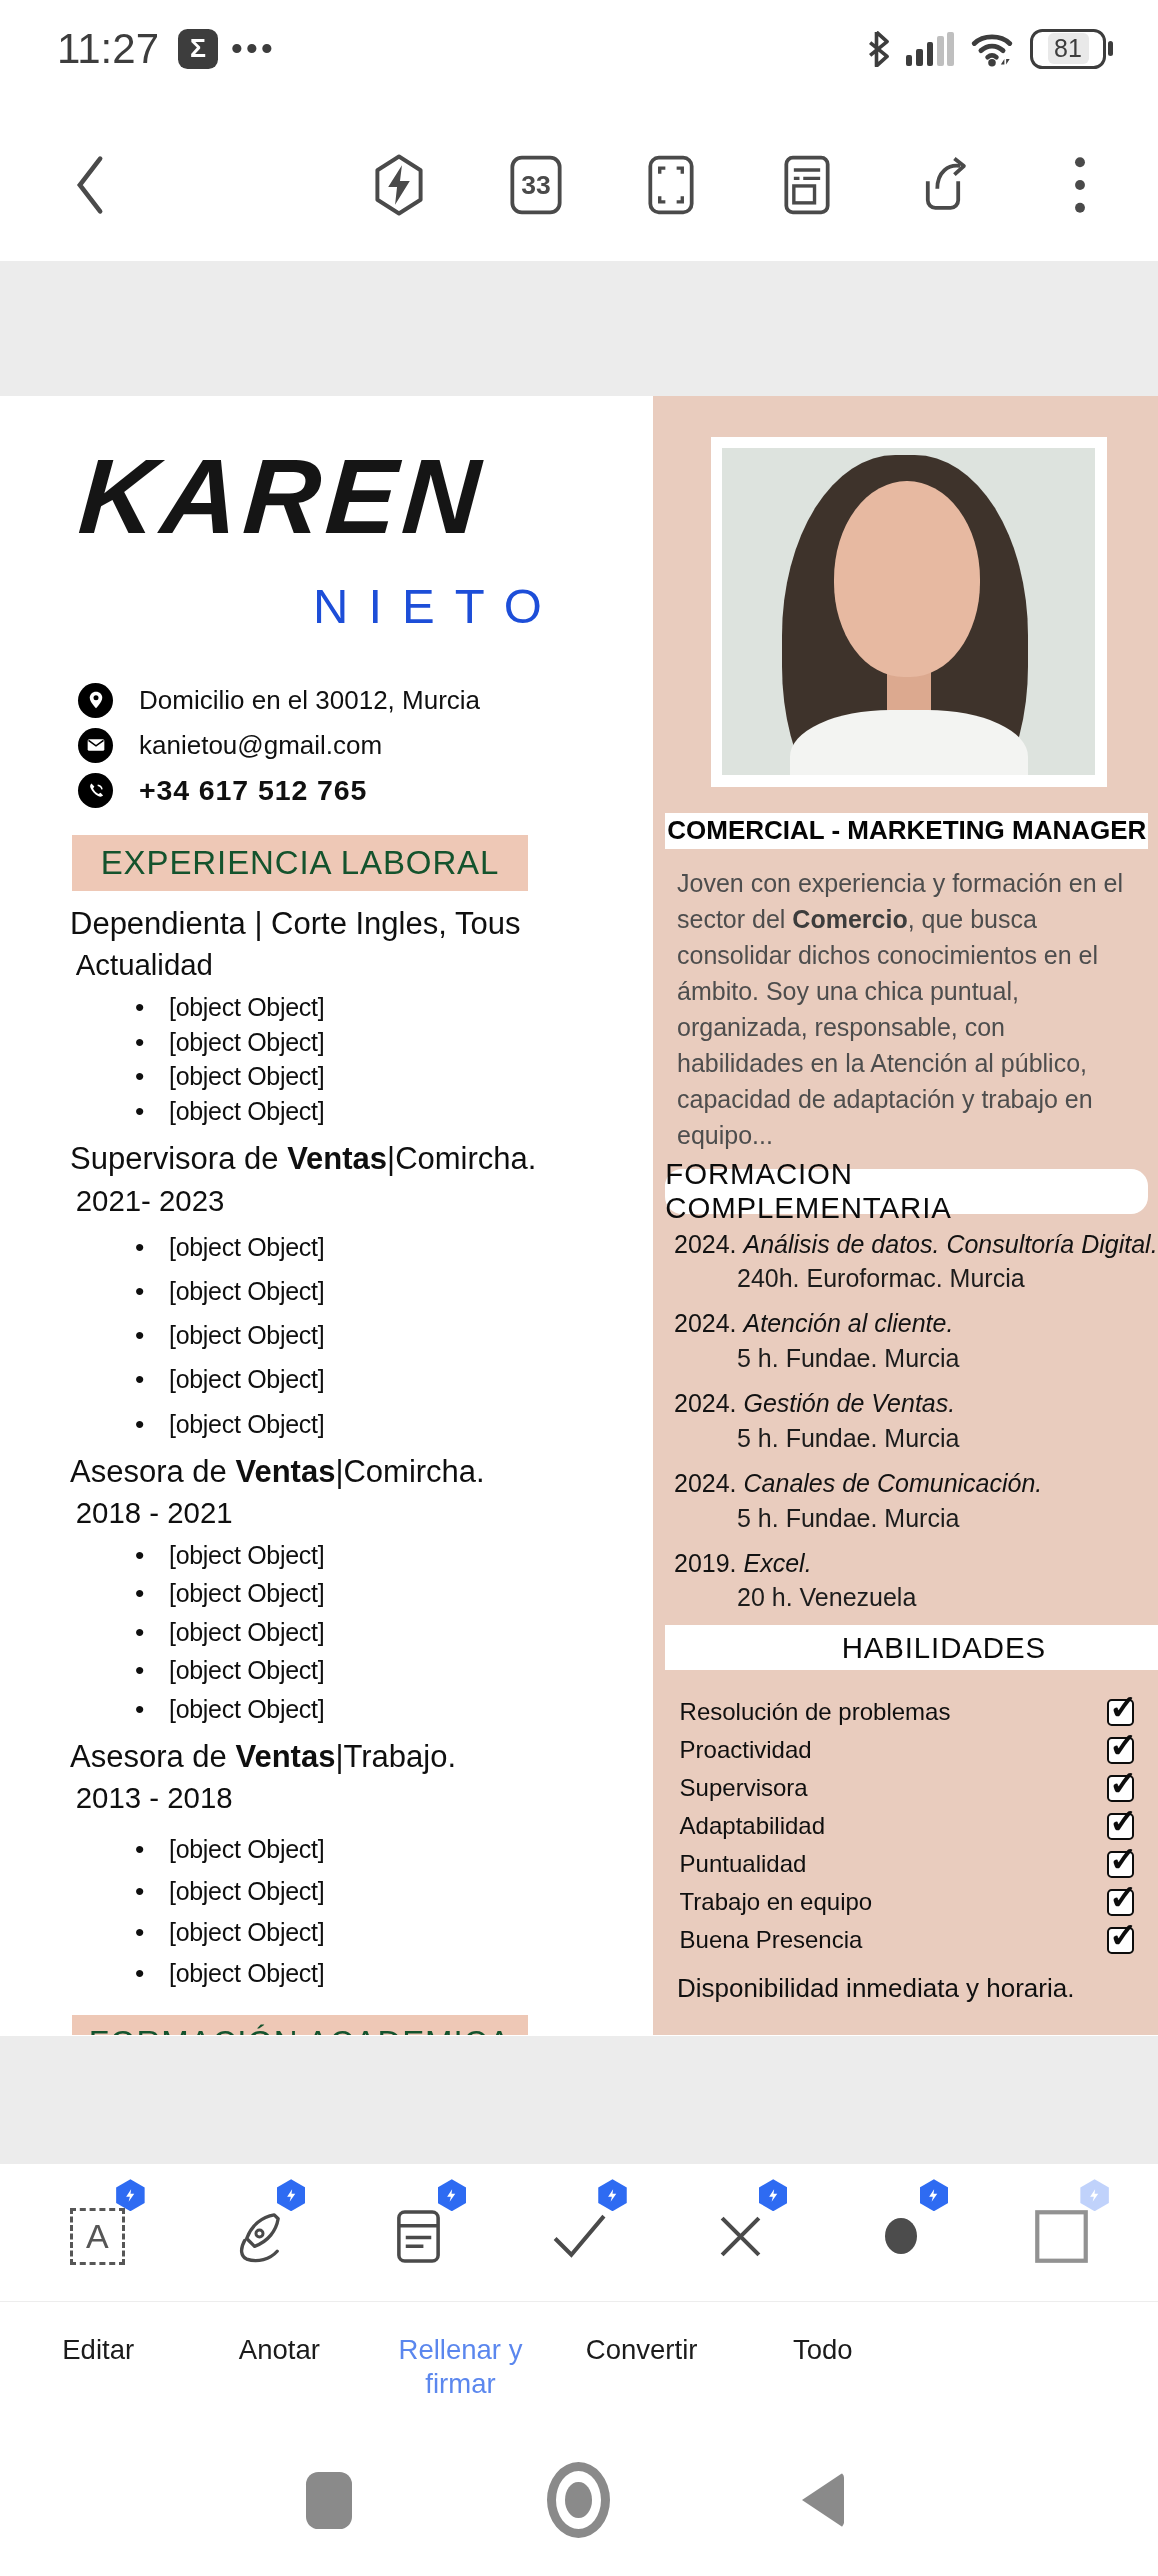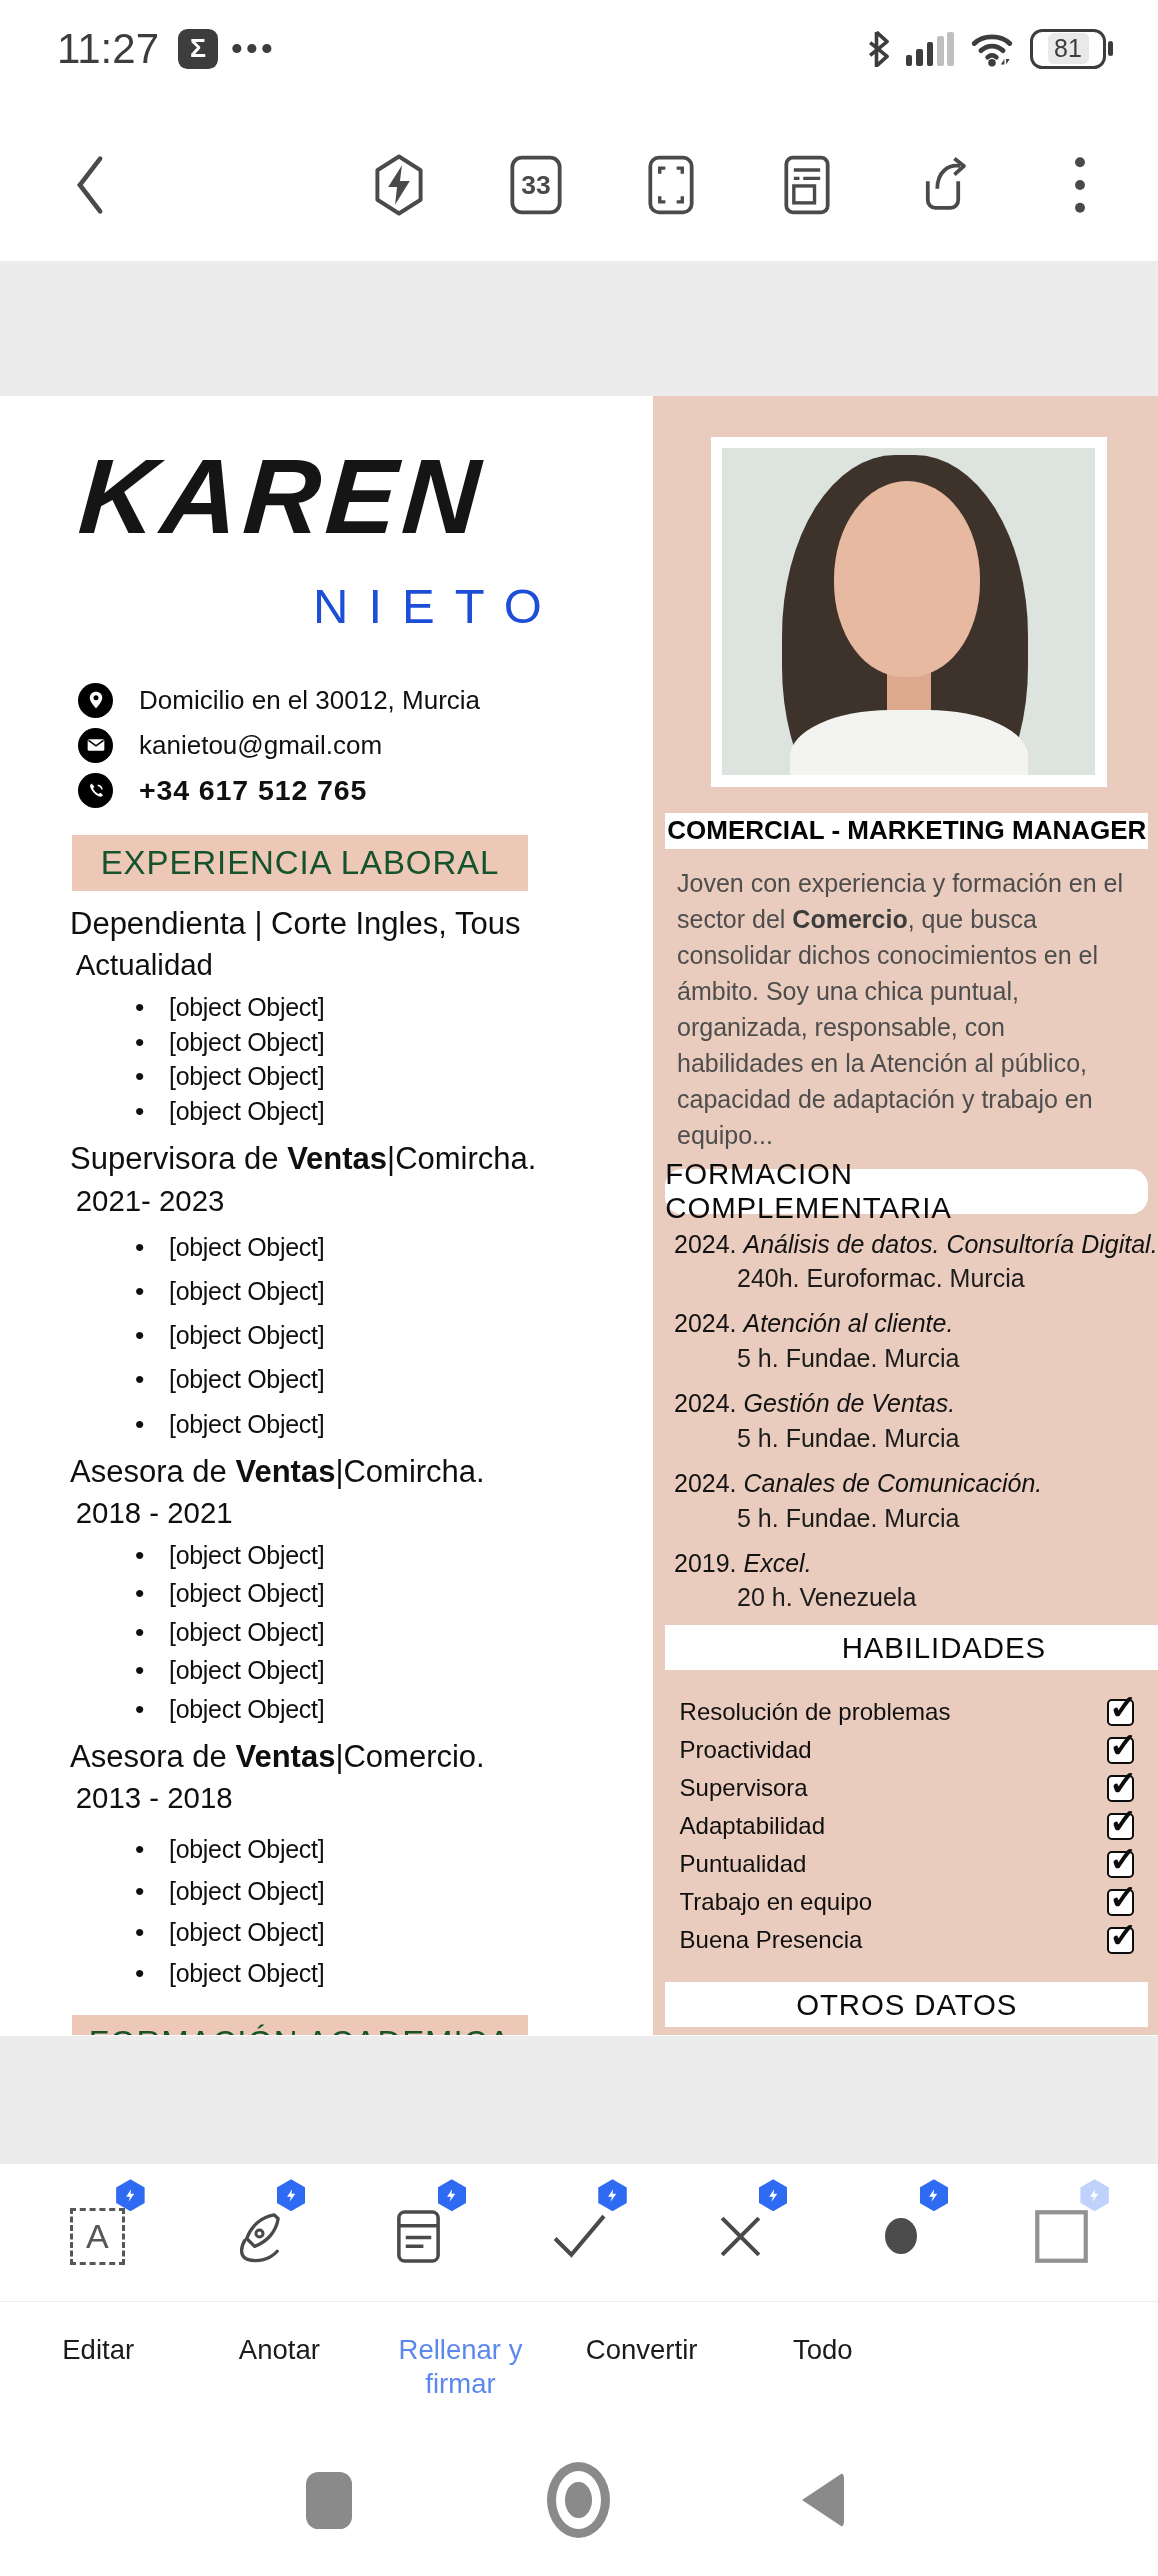--- a/index.html
+++ b/index.html
@@ -288,21 +288,20 @@
         </div>
         <div class="skill-row">
           <span class="skill-name">Trabajo en equipo</span>
           <span class="checkbox"></span>
         </div>
         <div class="skill-row">
           <span class="skill-name">Buena Presencia</span>
           <span class="checkbox"></span>
         </div>
       </div>
-    <div class="wbar od">OTROS DATOS</div>
     <div>
 
     <div class="od-line">
           
         <span data-em="">Disponibilidad inmediata y horaria.</span></div>
       </div>
   </div>
 
   <div class="col-left">
     <div class="karen">KAREN</div>
@@ -379,21 +378,21 @@
           <li>[object Object]</li>
             <li>[object Object]</li>
             <li>[object Object]</li>
             <li>[object Object]</li>
             <li>[object Object]</li>
           </ul>
         </div>
         <div class="job" data-jid="4">
           <div class="job-title">
             
-          <span data-em="">Asesora de </span><span data-em="b">Ventas</span><span data-em="">|Comercio.</span></div>
+          <span data-em="">Asesora de </span><span data-em="b">Ventas</span><span data-em="">|Trabajo.</span></div>
           <div class="job-period">2013 - 2018</div>
           <ul class="job-bullets">
 
           <li>[object Object]</li>
             <li>[object Object]</li>
             <li>[object Object]</li>
             <li>[object Object]</li>
           </ul>
         </div>
       </div>

